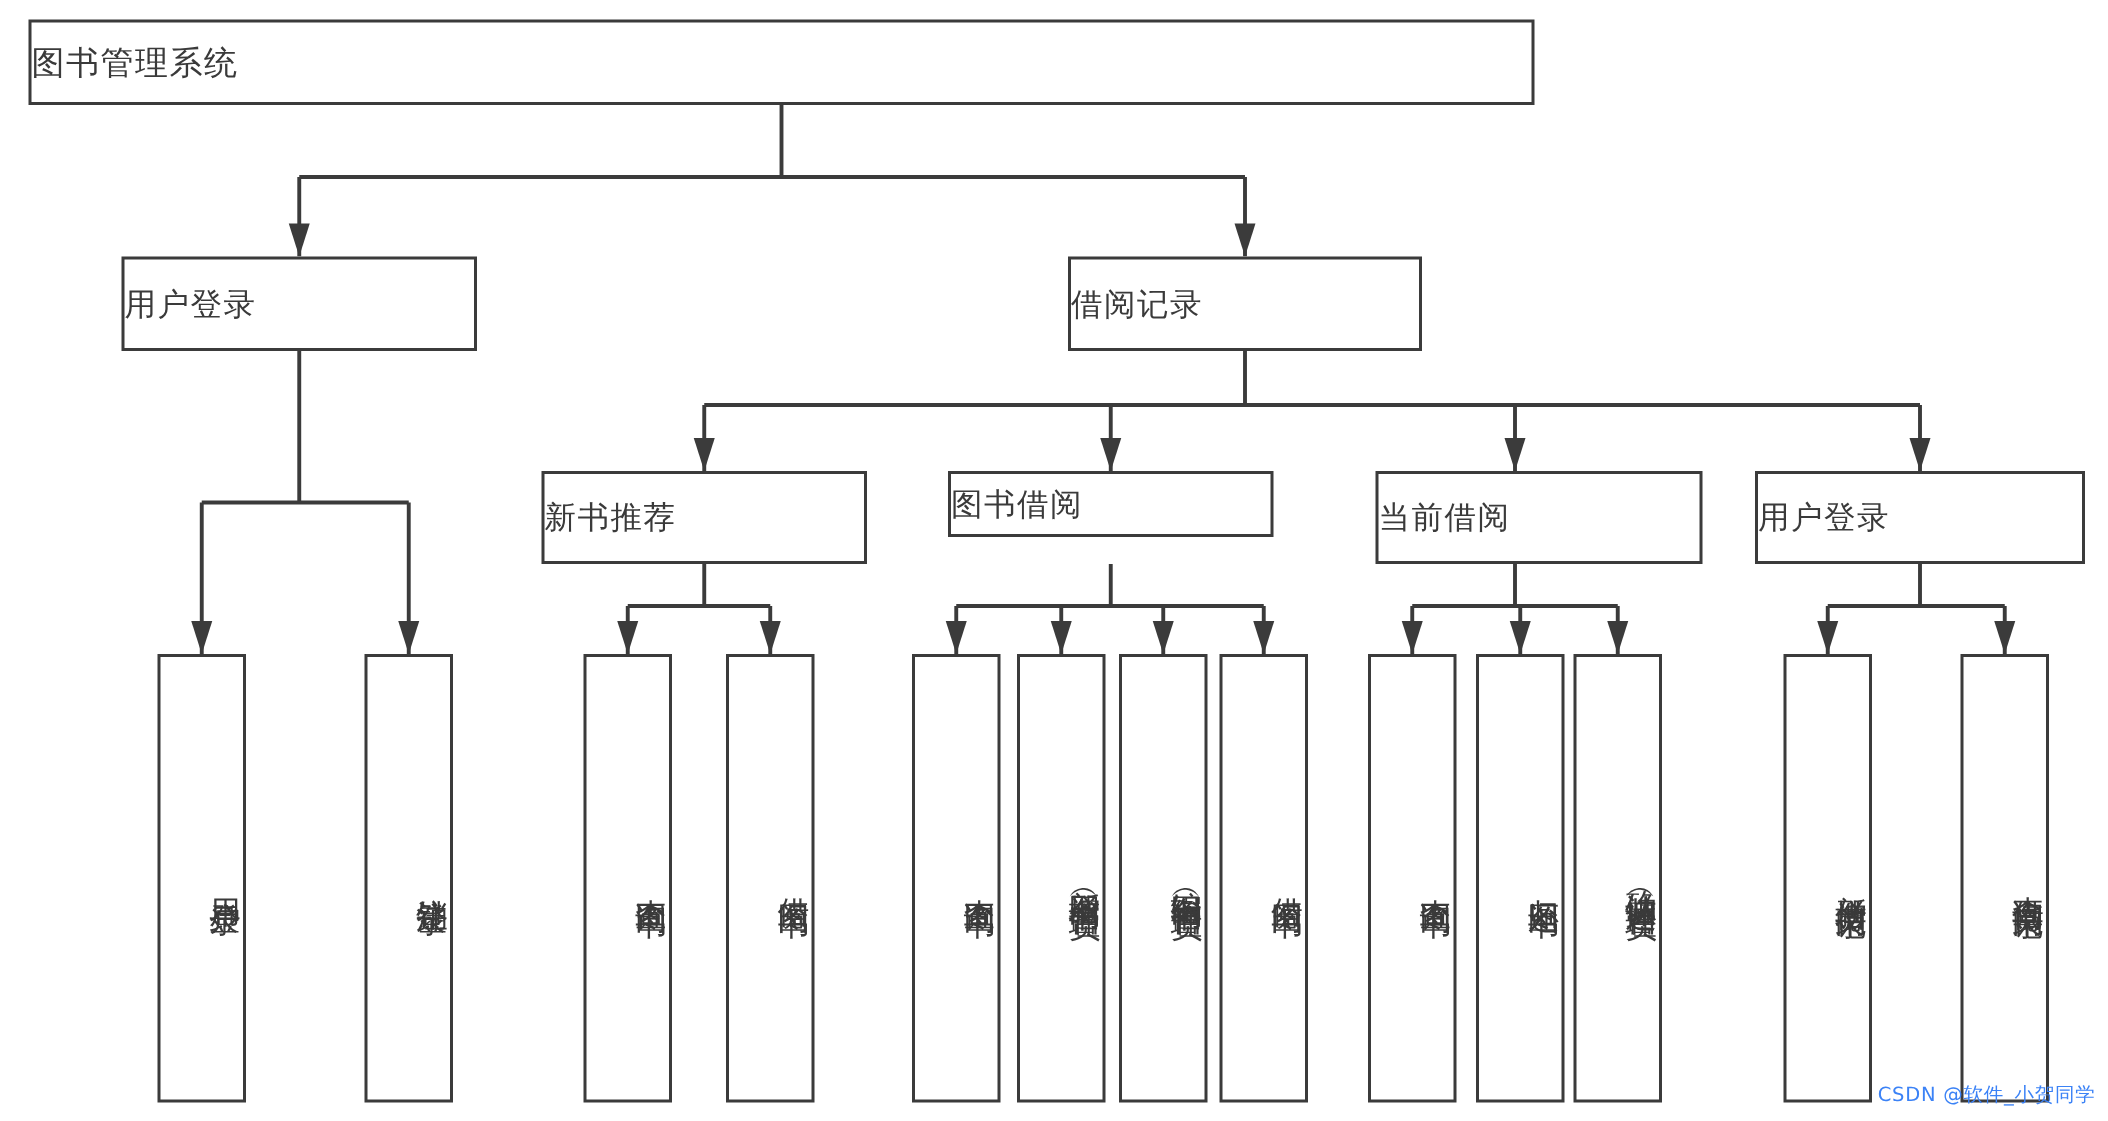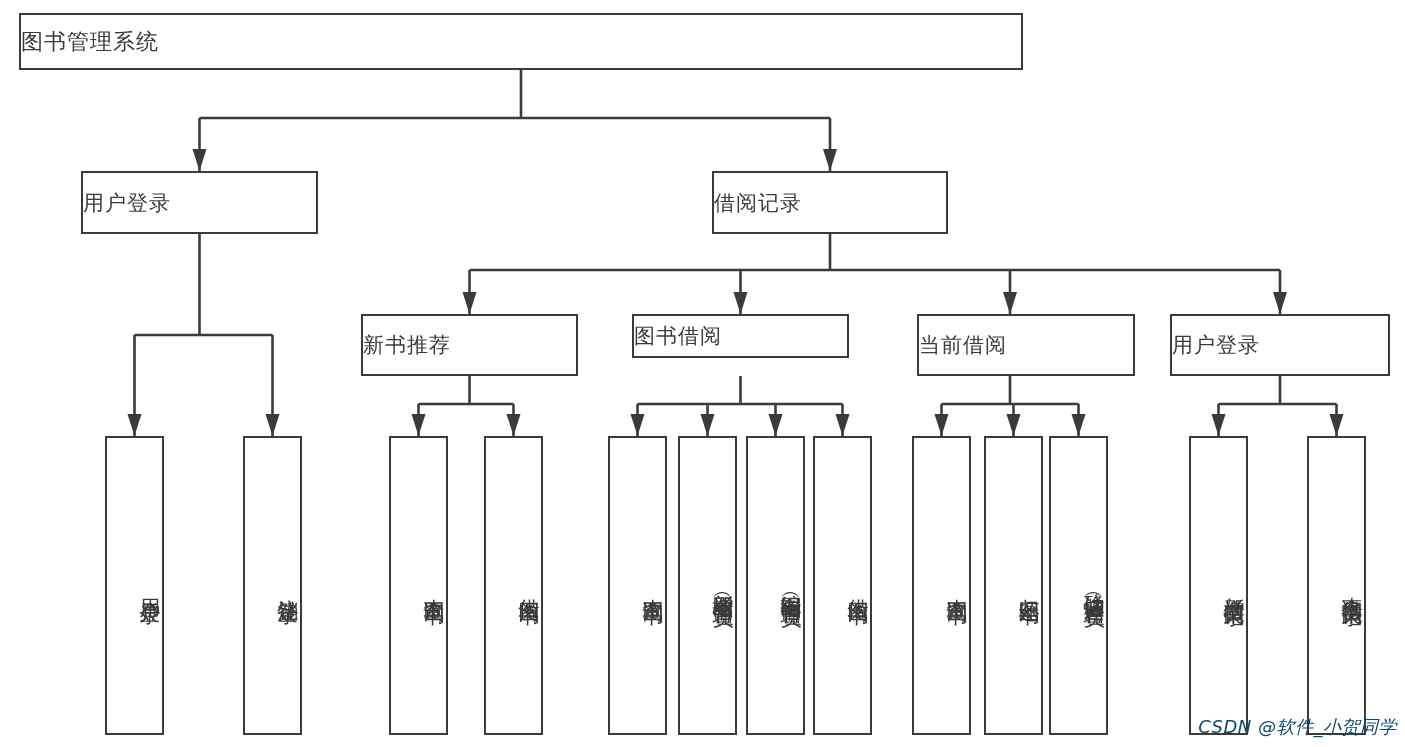--- a/index.html
+++ b/index.html
@@ -8,22 +8,22 @@
   #stage{position:relative;width:1405px;height:747px;background:#fff;}
   svg#wires{position:absolute;left:0;top:0;width:1405px;height:747px;}
   .node{position:absolute;box-sizing:border-box;background:#ffffff;
         border:2.5px solid #3b3b3b;display:flex;align-items:center;
         justify-content:flex-start;color:#3a3a3a;}
   .node.horiz{font-size:21px;letter-spacing:1px;}
   .node.vert{writing-mode:vertical-rl;text-orientation:upright;
              font-size:21px;line-height:1.22;letter-spacing:2px;
              padding:10px 0;align-items:flex-start;justify-content:center;}
   .node.root{font-size:22px;}
-  .watermark{position:absolute;right:8px;bottom:8px;color:#0c4a6e;
-             font-size:18px;letter-spacing:.5px;white-space:nowrap;font-style:italic;}
+  .watermark{position:absolute;right:8px;bottom:8px;color:#3b82f6;
+             font-size:13px;letter-spacing:.5px;white-space:nowrap;}
 </style>
 </head>
 <body>
 
 <div id="stage">
   <svg id="wires" viewBox="0 0 1405 747" xmlns="http://www.w3.org/2000/svg">
       <line x1="521" y1="70" x2="521" y2="118" stroke="#3b3b3b" stroke-width="2.6"></line>
       <line x1="199.5" y1="118" x2="830" y2="118" stroke="#3b3b3b" stroke-width="2.6"></line>
       <line x1="199.5" y1="118" x2="199.5" y2="171" stroke="#3b3b3b" stroke-width="2.6"></line>
       <polygon points="192.5,149 206.5,149 199.5,171" fill="#3b3b3b"></polygon>

